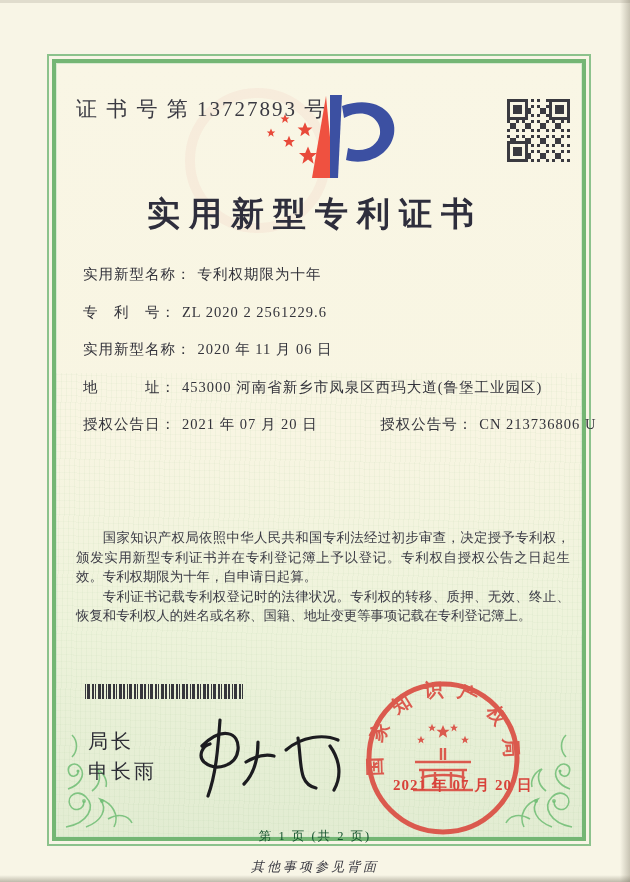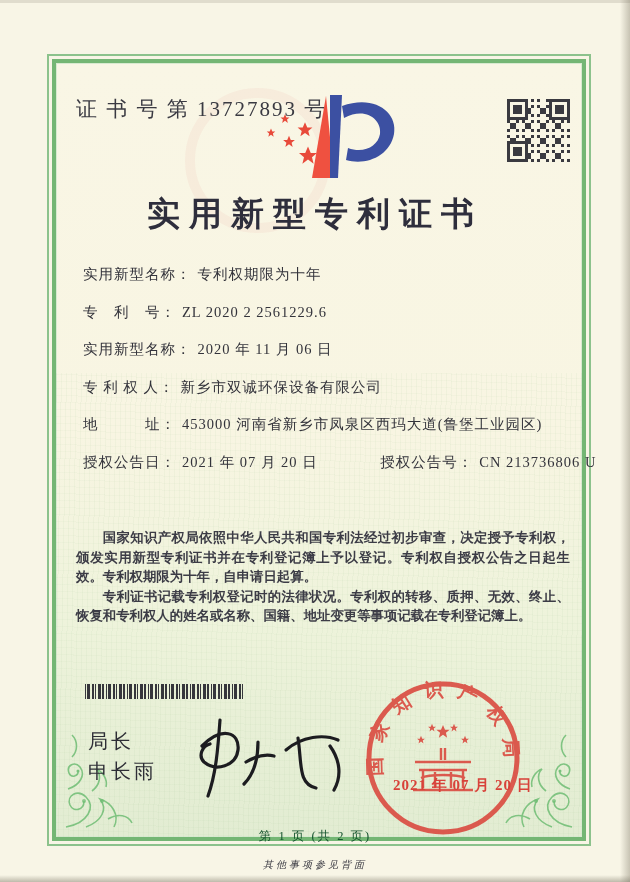--- a/index.html
+++ b/index.html
@@ -32,31 +32,31 @@
   .cert-no{position:absolute;left:76px;top:95px;font-size:21px;letter-spacing:2px;color:#3a3a42;}
   .logo{position:absolute;left:256px;top:90px;}
   .qr{position:absolute;left:507px;top:99px;}
   .title{position:absolute;left:0;top:192px;width:100%;text-align:center;
     font-size:33px;font-weight:600;letter-spacing:9px;color:#2e2e3c;}
   .fields{position:absolute;left:83px;top:264px;width:500px;font-size:14.5px;color:#33333b;}
   .field-row{height:37.5px;line-height:20px;letter-spacing:1px;white-space:nowrap;}
   .field-row .lbl{margin-right:6px;}
   .pair2{margin-left:58px;margin-top:20px;}
   .paras{position:absolute;left:76px;top:528px;width:494px;
-    font-size:13.4px;line-height:19.6px;color:#3c3c46;text-align:justify;font-weight:bold;}
+    font-size:13.4px;line-height:19.6px;color:#3c3c46;text-align:justify;}
   .paras p{margin:0;text-indent:2em;}
   .barcode{position:absolute;left:85px;top:684px;}
   .signer{position:absolute;left:88px;top:726px;font-size:20px;color:#2e2e36;letter-spacing:3px;line-height:30px;}
   .signature{position:absolute;left:182px;top:712px;}
   .seal{position:absolute;left:363px;top:678px;}
   .seal-date{position:absolute;left:393px;top:776px;font-size:15px;color:#d8423a;letter-spacing:1px;font-weight:600;}
   .page-footer{position:absolute;left:0;top:828px;width:100%;text-align:center;
     font-size:12.5px;color:#14532d;letter-spacing:2px;}
   .back-note{position:absolute;left:0;top:858px;width:100%;text-align:center;
-    font-size:10px;color:#3a3a42;letter-spacing:3px;font-style:italic;}
+    font-size:13px;color:#3a3a42;letter-spacing:3px;font-style:italic;}
   .corner-ornament{position:absolute;bottom:6px;}
   .corner-ornament.left{left:6px;}
   .corner-ornament.right{right:6px;transform:scaleX(-1);}
 </style>
 </head>
 <body>
 
 <div class="scan-edge-top"></div>
 <div class="scan-edge-right"></div>
 <div class="scan-edge-bottom"></div>
@@ -327,23 +327,20 @@
   <div class="field-row">
     <span class="lbl">实用新型名称：</span><span>专利权期限为十年</span>
   </div>
   <div class="field-row">
     <span class="lbl">专　利　号：</span><span>ZL 2020 2 2561229.6</span>
   </div>
   <div class="field-row">
     <span class="lbl">实用新型名称：</span><span>2020 年 11 月 06 日</span>
   </div>
   <div class="field-row">
-    <span class="lbl">专 利 权 人：</span><span>新乡市双诚环保设备有限公司</span>
-  </div>
-  <div class="field-row">
     <span class="lbl">地　　　址：</span><span>453000 河南省新乡市凤泉区西玛大道(鲁堡工业园区)</span>
   </div>
   <div class="field-row">
     <span class="lbl">授权公告日：</span><span>2021 年 07 月 20 日</span>
     <span class="lbl pair2">授权公告号：</span><span>CN 213736806 U</span>
   </div>
 </div>
 
 <div class="paras">
   <p>国家知识产权局依照中华人民共和国专利法经过初步审查，决定授予专利权，颁发实用新型专利证书并在专利登记簿上予以登记。专利权自授权公告之日起生效。专利权期限为十年，自申请日起算。</p>

